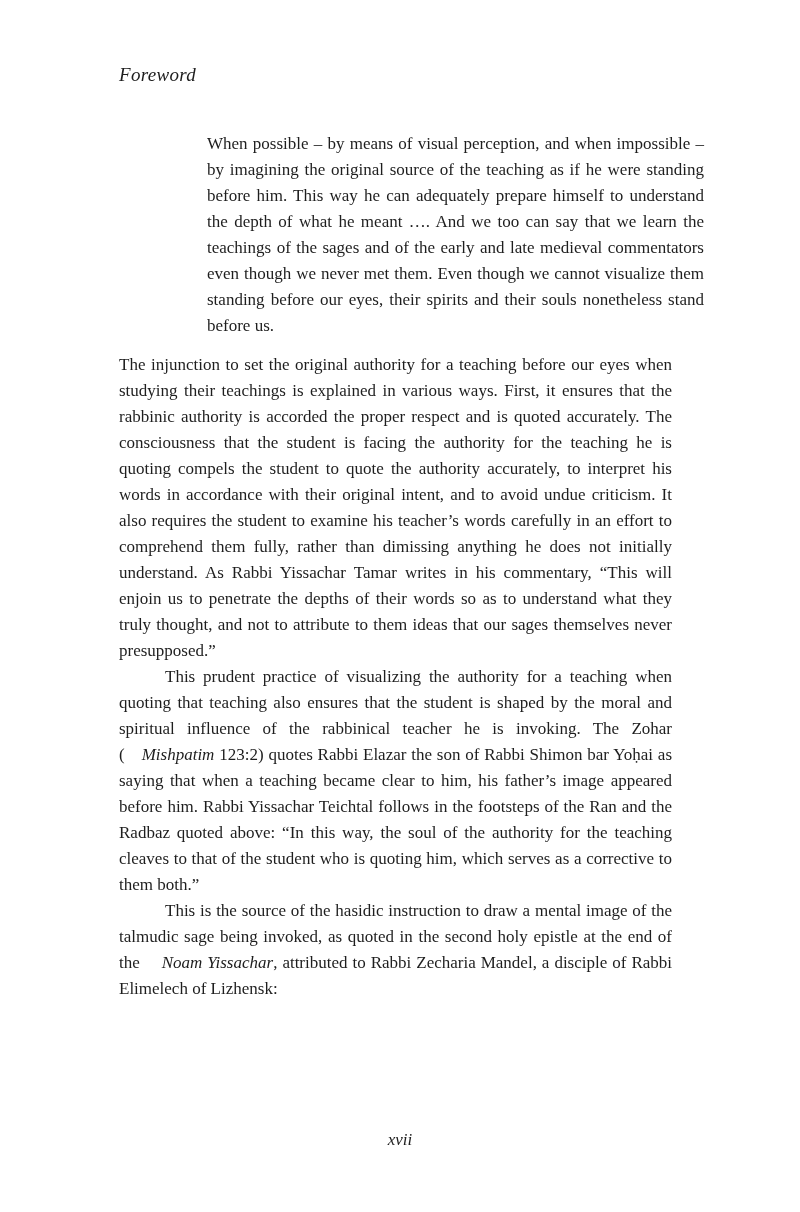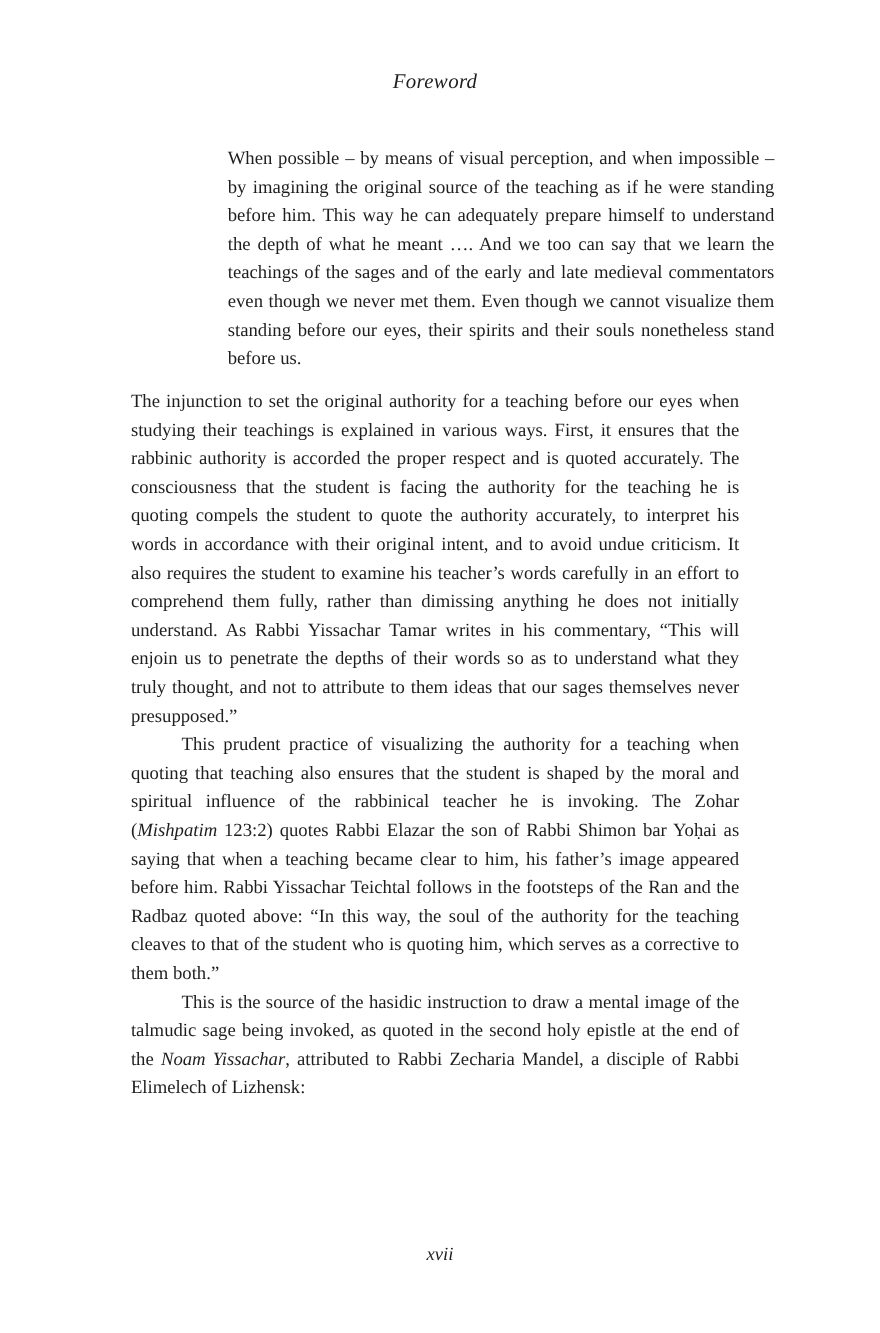--- a/index.html
+++ b/index.html
@@ -14,21 +14,21 @@
     background: #ffffff;
     font-family: "Liberation Serif", serif;
     color: #1e1e1e;
     overflow: hidden;
   }
   .running-header {
     position: absolute;
     top: 64px;
     left: 119px;
     width: 553px;
-    text-align: center;
+    text-align: left;
     font-style: italic;
     font-size: 19px;
     letter-spacing: 0.3px;
   }
   .block-quote {
     position: absolute;
     top: 131px;
     left: 175px;
     width: 497px;
     font-size: 17px;
@@ -46,20 +46,21 @@
     text-align: justify;
   }
   .body-text p {
     margin: 0;
   }
   .body-text p.indent {
     text-indent: 46px;
   }
   .body-text i, .block-quote i {
     font-style: italic;
+    margin-left: 17px;
   }
   .page-number {
     position: absolute;
     top: 1130px;
     left: 0;
     width: 800px;
     text-align: center;
     font-style: italic;
     font-size: 17px;
   }

